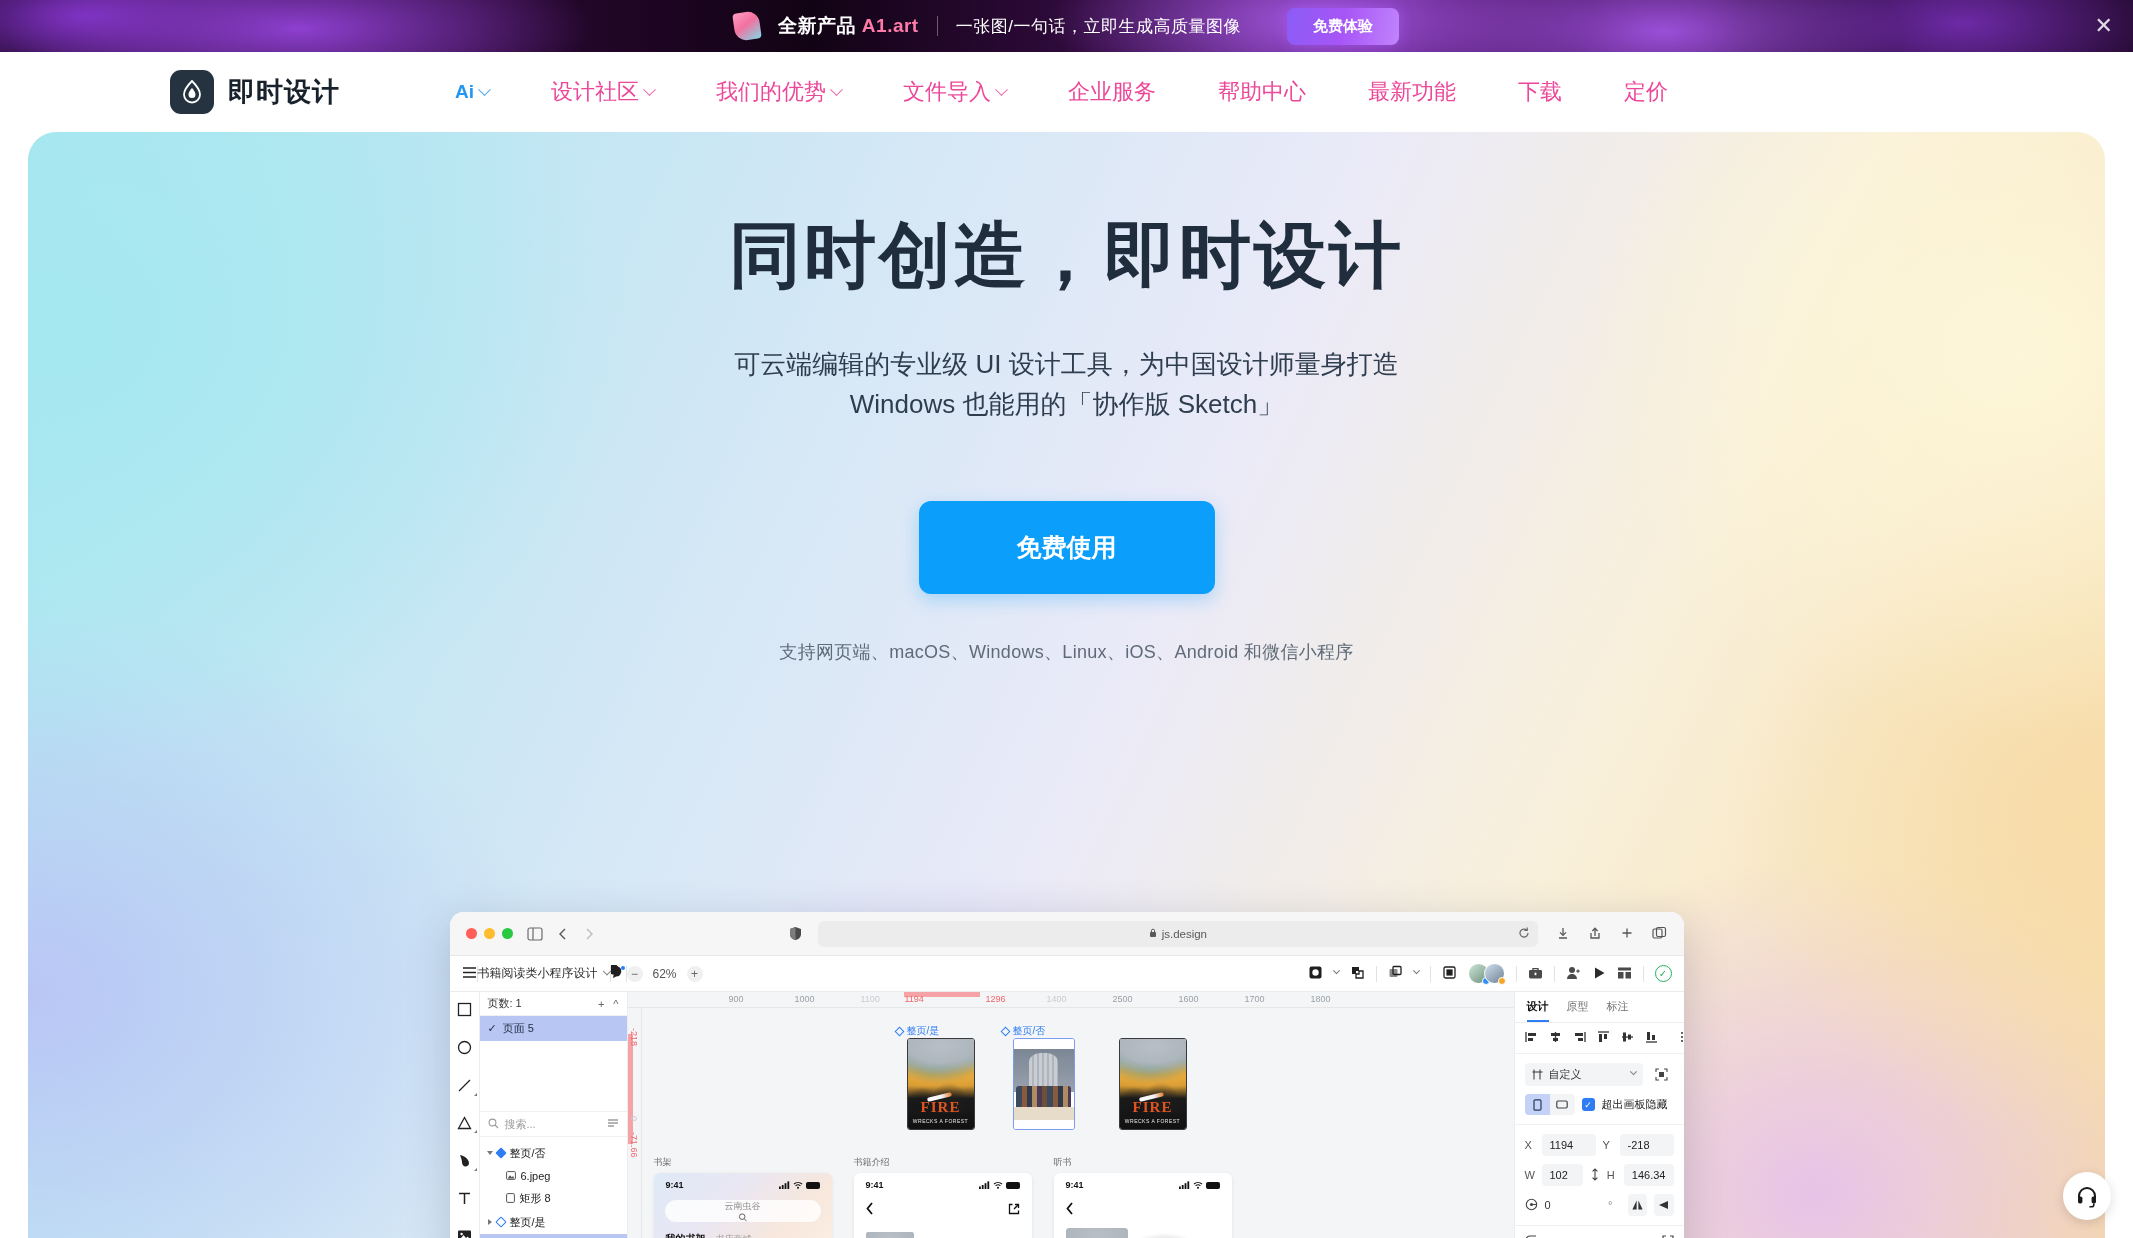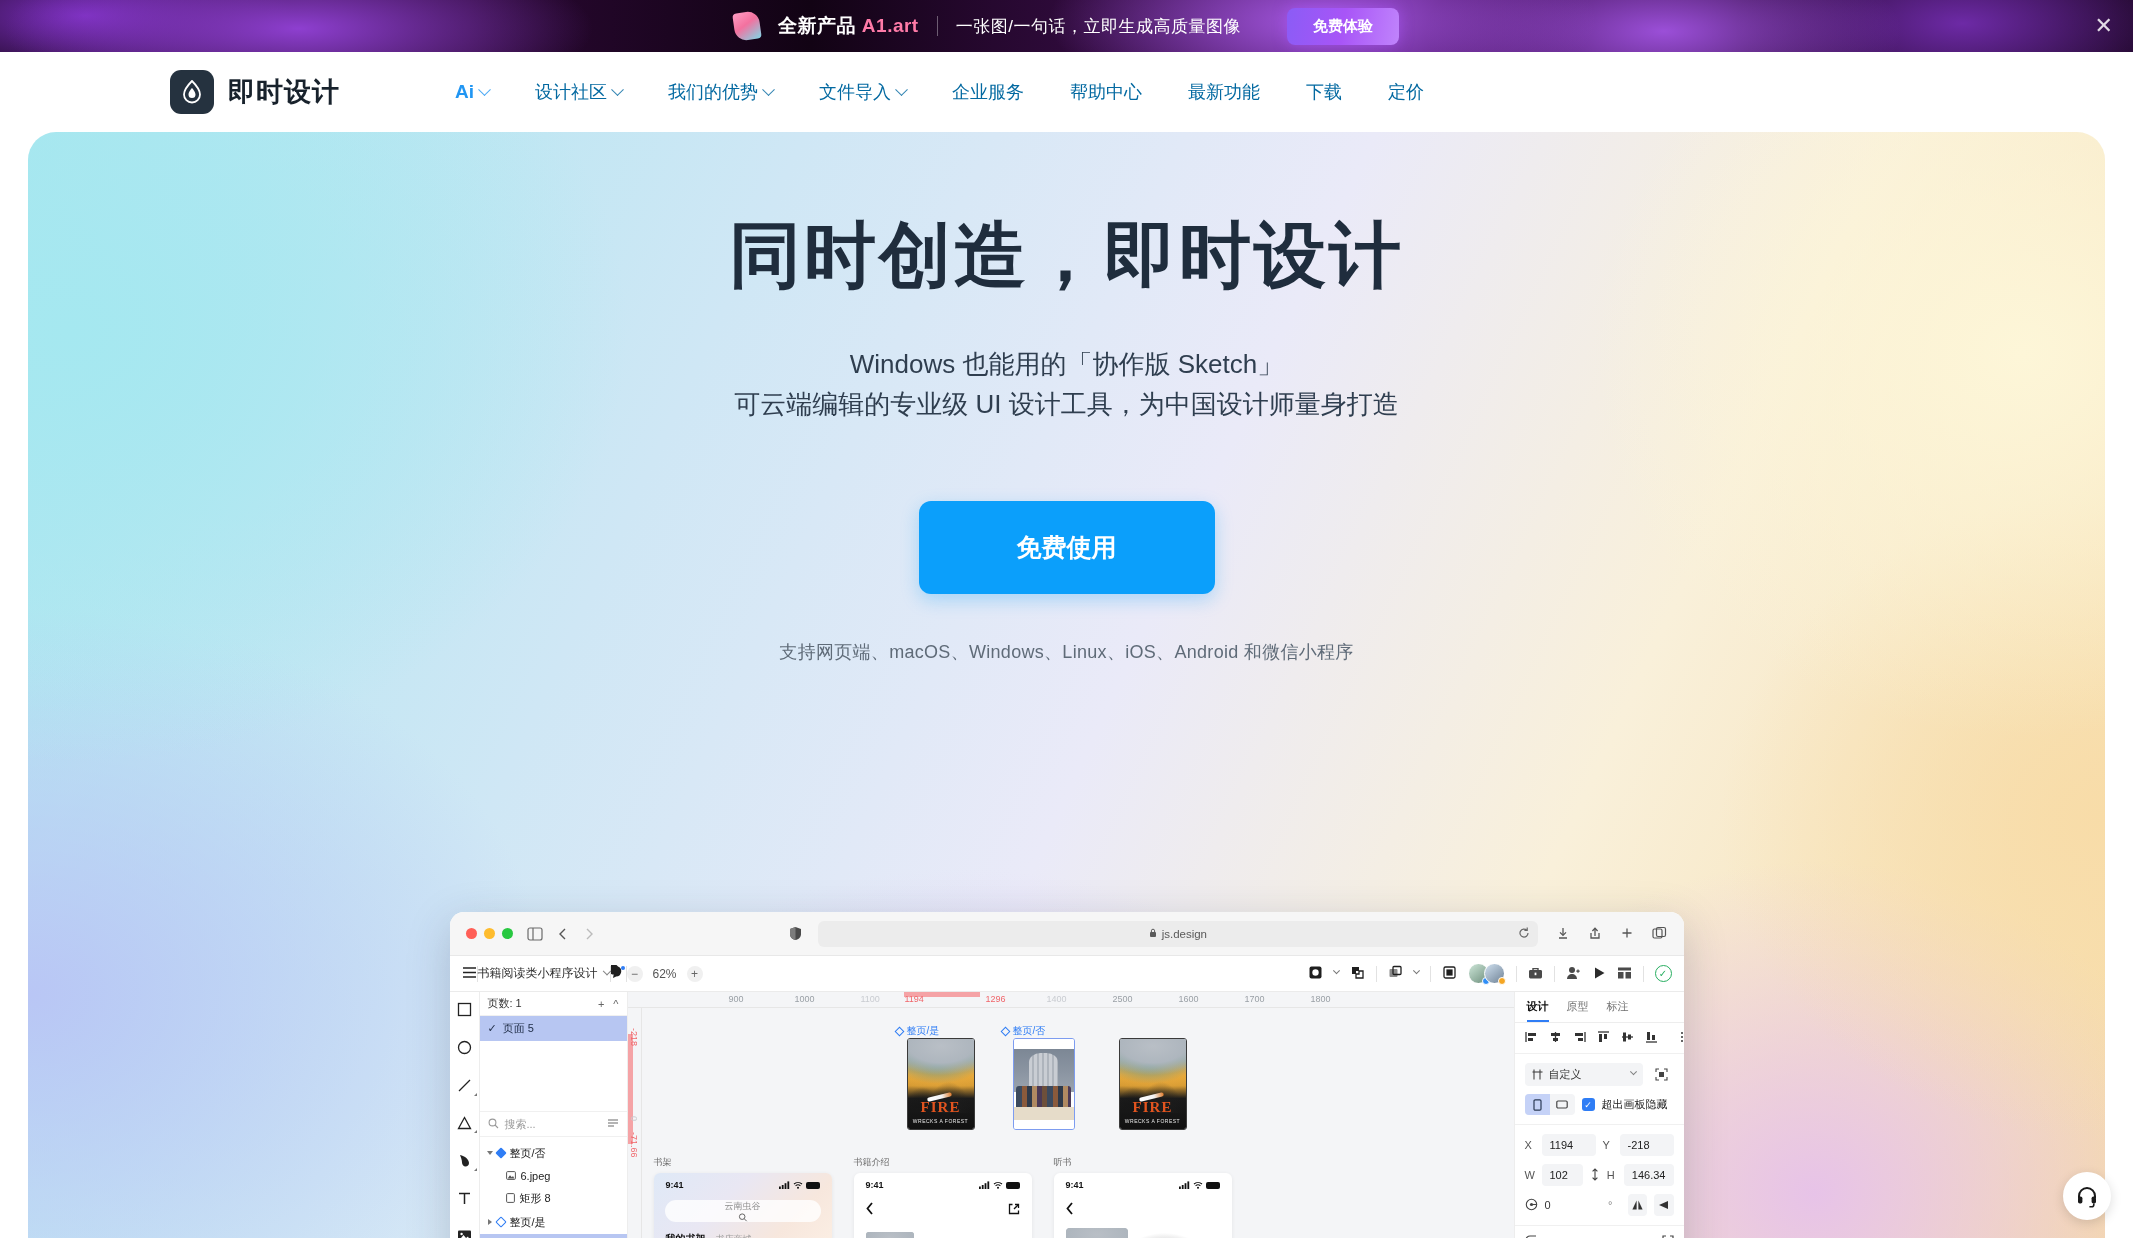--- a/index.html
+++ b/index.html
@@ -56,24 +56,24 @@
     display: flex; align-items: center;
     padding: 0 88px 0 170px;
   }
   .brandbox { display: flex; align-items: center; gap: 14px; }
   .brand-mark {
     width: 44px; height: 44px; border-radius: 11px;
     background: #25323f; display: flex; align-items: center; justify-content: center;
   }
   .brand-name { font-size: 27px; font-weight: bold; color: #18222c; letter-spacing: 1px; }
 
-  .nav-links { display: flex; align-items: center; margin-left: 92px; gap: 0; }
+  .nav-links { display: flex; align-items: center; margin-left: 92px; gap: 16px; }
   .nav-link {
     display: flex; align-items: center; gap: 6px;
-    font-size: 18px; color: #0369a1; padding: 0 23px; cursor: pointer;
+    font-size: 22px; color: #ec4899; padding: 0 23px; cursor: pointer;
     white-space: nowrap;
   }
   .nav-link.ai { color: #2196f3; font-weight: bold; font-size: 19px; }
   .caret { display:inline-block; width:9px; height:9px;
     border-right:1.6px solid currentColor; border-bottom:1.6px solid currentColor;
     transform: rotate(45deg) translate(-2px,-2px); opacity:.8; }
 
   .nav-right { margin-left: auto; display: flex; align-items: center; gap: 26px; }
   .bell { width: 26px; height: 26px; cursor: pointer; }
   .workspace-btn {
@@ -348,22 +348,22 @@
     <div class="nav-link">帮助中心</div>
     <div class="nav-link">最新功能</div>
     <div class="nav-link">下载</div>
     <div class="nav-link">定价</div>
   </div>
 </div>
 
 <div class="hero">
   <div class="hero-title">同时创造，即时设计</div>
   <div class="hero-sub">
+    <div>可云端编辑的专业级 UI 设计工具，为中国设计师量身打造</div>
     <div>Windows 也能用的「协作版 Sketch」</div>
-    <div>可云端编辑的专业级 UI 设计工具，为中国设计师量身打造</div>
   </div>
   <div class="hero-cta-wrap">
     <button class="hero-cta">免费使用</button>
   </div>
   <div class="hero-platforms">支持网页端、macOS、Windows、Linux、iOS、Android 和微信小程序</div>
 
   <div class="appwin">
 
     <div class="chrome-bar">
       <div class="dots">

